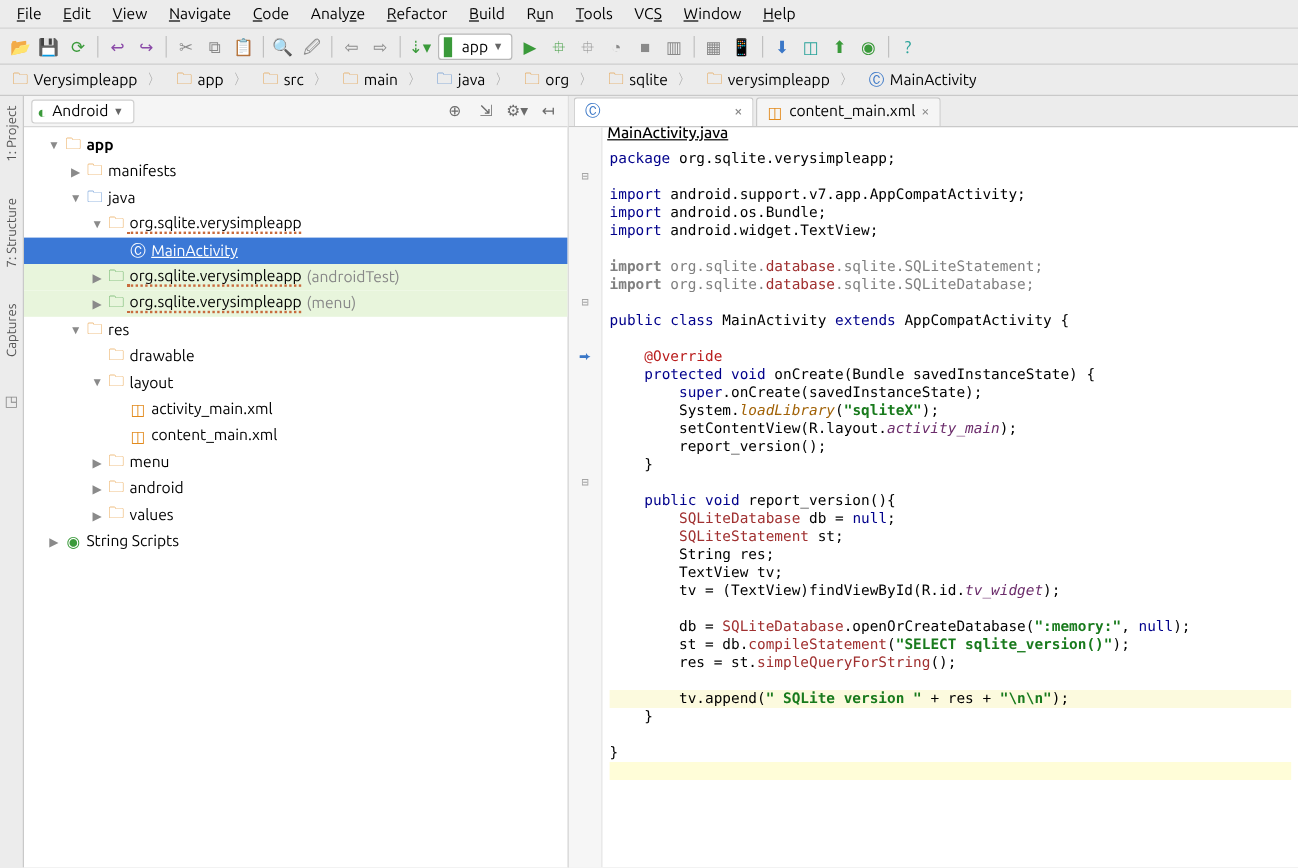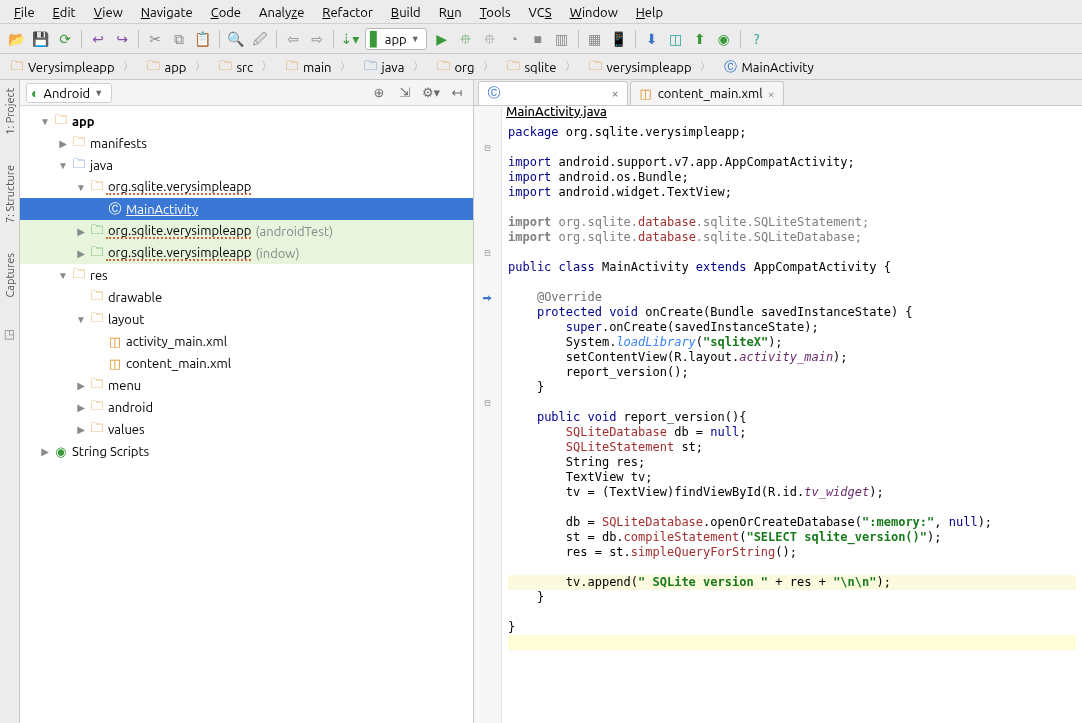--- a/index.html
+++ b/index.html
@@ -251,23 +251,23 @@
   }
   .gutter div { height: 15px; font-size: 10px; }
   .code {
     flex: 1;
     padding: 4px 6px;
     white-space: pre;
     overflow: auto;
     color: #000;
   }
   .kw   { color: #00008b; font-weight: normal; }
-  .ann  { color: #737373; }
+  .ann  { color: #b91c1c; }
   .str  { color: #187a1c; font-weight: bold; }
-  .mth  { color: #3b82f6; font-style: italic; }
+  .mth  { color: #a16207; font-style: italic; }
   .fld  { color: #6b2c6b; font-style: italic; }
   .unused { color: #808080; }
   .call { color: #a03030; }
   .hl-line { background: #fcfade; display: inline-block; width: 100%; }
   .caret-line { background: #fffdd8; display: inline-block; min-width: 100%; }
 </style>
 </head>
 <body>
 
 <div class="menubar">
@@ -471,21 +471,21 @@
       <div class="node indent-3 highlight">
         <span class="tw">▶</span>
         <span class="nic green">🗀</span>
         <span class="lbl squiggle">org.sqlite.verysimpleapp</span>
         <span class="suffix">(androidTest)</span>
       </div>
       <div class="node indent-3 highlight">
         <span class="tw">▶</span>
         <span class="nic green">🗀</span>
         <span class="lbl squiggle">org.sqlite.verysimpleapp</span>
-        <span class="suffix">(indow)</span>
+        <span class="suffix">(menu)</span>
       </div>
       <div class="node indent-2">
         <span class="tw">▼</span>
         <span class="nic orange">🗀</span>
         <span class="lbl">res</span>
       </div>
       <div class="node indent-3">
         <span class="tw"></span>
         <span class="nic orange">🗀</span>
         <span class="lbl">drawable</span>

